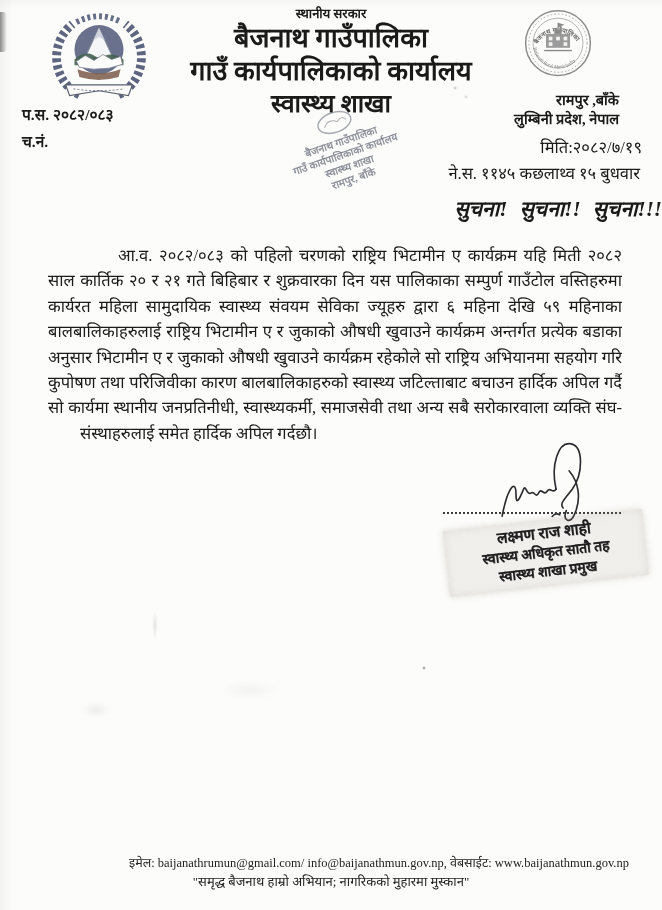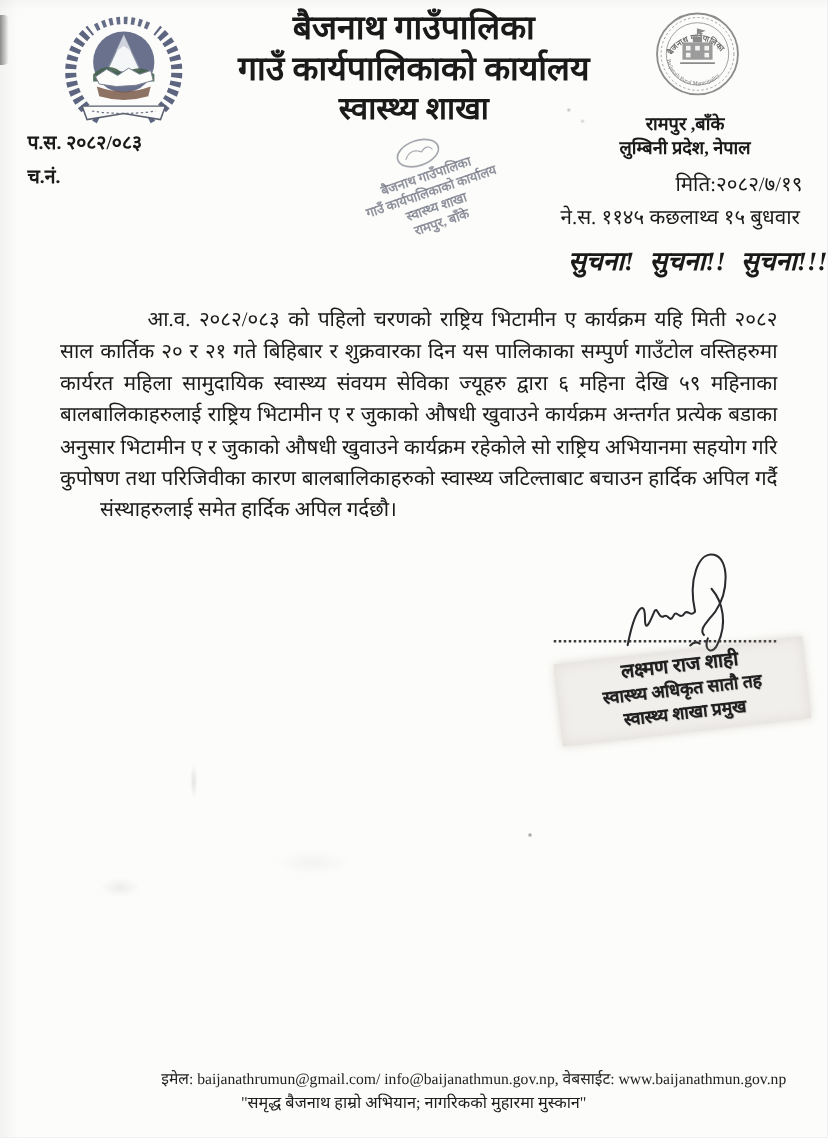--- a/index.html
+++ b/index.html
@@ -19,21 +19,21 @@
     color:#1a1a1a;overflow:hidden;
   }
   .abs{position:absolute;}
   
   .hdr{top:6px;left:0;width:100%;text-align:center;}
   .hdr .super{font-size:13px;font-weight:600;line-height:16px;}
   .hdr .org{font-size:27px;font-weight:bold;line-height:33px;}
   .hdr .office{font-size:27px;font-weight:bold;line-height:33px;}
   .hdr .branch{font-size:25px;font-weight:bold;line-height:31px;}
   .refs{left:22px;top:101px;font-size:15.5px;font-weight:bold;line-height:27px;}
-  .addr{left:466px;top:91px;width:164px;text-align:center;font-size:14.5px;font-weight:bold;line-height:18.5px;}
+  .addr{left:455px;top:91px;width:164px;text-align:right;font-size:14.5px;font-weight:bold;line-height:18.5px;}
   .date-line{right:20px;top:135px;font-size:16.5px;margin-left:48px;}
   .ns-line{right:22px;top:161px;font-size:16.5px;}
   
   .faintstamp{
     left:243px;top:108px;width:200px;text-align:center;
     transform:rotate(-19deg);color:rgba(78,83,100,.62);
     font-size:10.5px;font-weight:bold;line-height:13px;
   }
   .faintstamp svg{display:block;margin:0 auto 1px auto;}
   
@@ -112,20 +112,21 @@
       <line x1="40" y1="18" x2="40" y2="25" stroke="#8a8a8a" stroke-width="1"></line>
       <polygon points="40,18 47,20 40,23" fill="#8a8a8a"></polygon>
       <path d="M25,48 L55,48" stroke="#8a8a8a" stroke-width="1.5"></path>
       <text font-size="5" fill="#757575">
         <textPath href="#sealBot" startOffset="6%">Baijanath Rural Municipality</textPath>
       </text>
     </svg>
   </div>
 
   <div class="abs hdr">
+    <div class="super">स्थानीय सरकार</div>
     <div class="org">बैजनाथ गाउँपालिका</div>
     <div class="office">गाउँ कार्यपालिकाको कार्यालय</div>
     <div class="branch">स्वास्थ्य शाखा</div>
   </div>
 
   <div class="abs refs">
     <div>प.स. २०८२/०८३</div>
     <div>च.नं.</div>
   </div>
 
@@ -149,20 +150,21 @@
 
   <div class="abs notice-title">सुचना! सुचना!! सुचना!!!</div>
 
   <div class="abs body-text">
       <div class="body-line first">आ.व. २०८२/०८३ को पहिलो चरणको राष्ट्रिय भिटामीन ए कार्यक्रम यहि मिती २०८२</div>
       <div class="body-line">साल कार्तिक २० र २१ गते बिहिबार र शुक्रवारका दिन यस पालिकाका सम्पुर्ण गाउँटोल वस्तिहरुमा</div>
       <div class="body-line">कार्यरत महिला सामुदायिक स्वास्थ्य संवयम सेविका ज्यूहरु द्वारा ६ महिना देखि ५९ महिनाका</div>
       <div class="body-line">बालबालिकाहरुलाई राष्ट्रिय भिटामीन ए र जुकाको औषधी खुवाउने कार्यक्रम अन्तर्गत प्रत्येक बडाका</div>
       <div class="body-line">अनुसार भिटामीन ए र जुकाको औषधी खुवाउने कार्यक्रम रहेकोले सो राष्ट्रिय अभियानमा सहयोग गरि</div>
       <div class="body-line">कुपोषण तथा परिजिवीका कारण बालबालिकाहरुको स्वास्थ्य जटिल्ताबाट बचाउन हार्दिक अपिल गर्दै</div>
+      <div class="body-line">सो कार्यमा स्थानीय जनप्रतिनीधी, स्वास्थ्यकर्मी, समाजसेवी तथा अन्य सबै सरोकारवाला व्यक्ति संघ-</div>
       <div class="body-line last">संस्थाहरुलाई समेत हार्दिक अपिल गर्दछौ।</div>
     </div>
 
   <div class="abs sig">
     <svg width="112" height="96" viewBox="0 0 112 100">
       <g fill="none" stroke="#2b2b2f" stroke-width="1.7" stroke-linecap="round" transform="rotate(-4 56 50)">
         <path d="M6,80 C14,50 23,42 22,58 C21,72 26,62 30,54 C33,48 33,61 38,58 C42,56 42,65 46,58 C49,53 51,63 55,57 C58,53 60,61 64,56"></path>
         <path d="M64,56 C60,30 70,6 83,10 C96,14 93,42 81,57 C73,66 66,71 70,76"></path>
         <path d="M79,38 C88,50 90,68 81,84 C77,93 68,90 73,79"></path>
         <path d="M58,84 Q62,80 66,83"></path>

